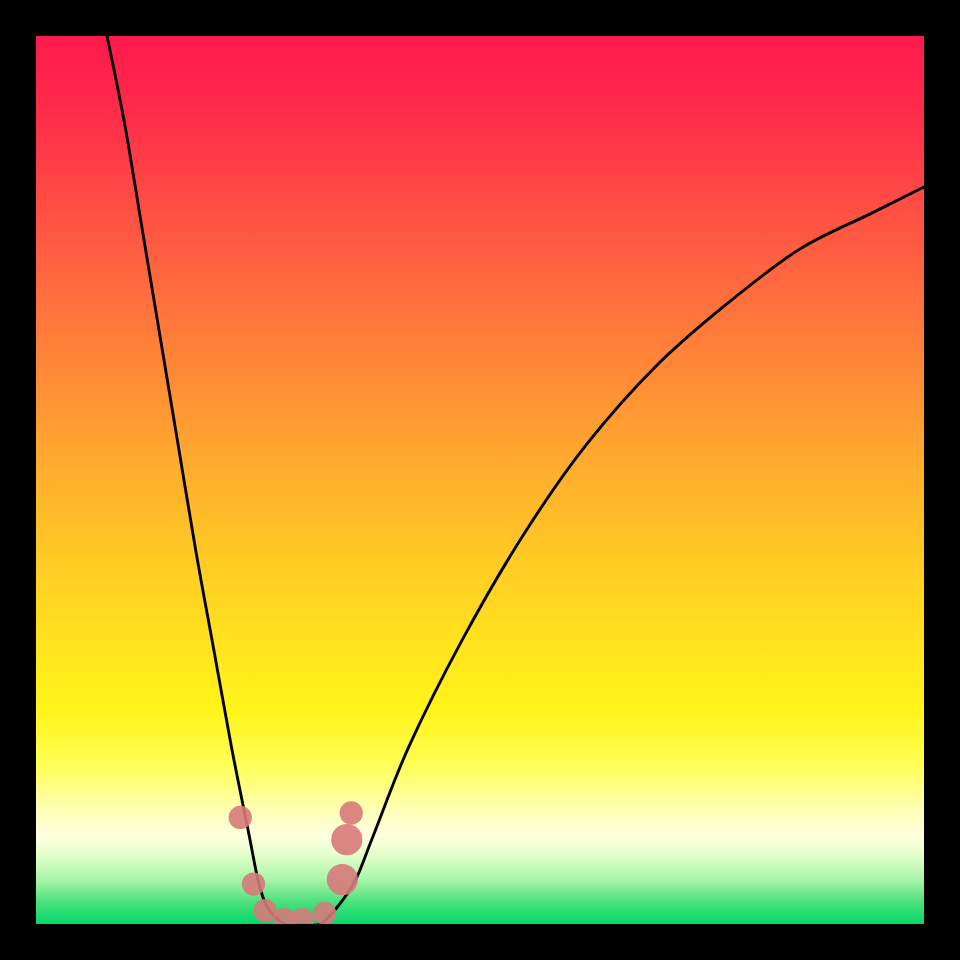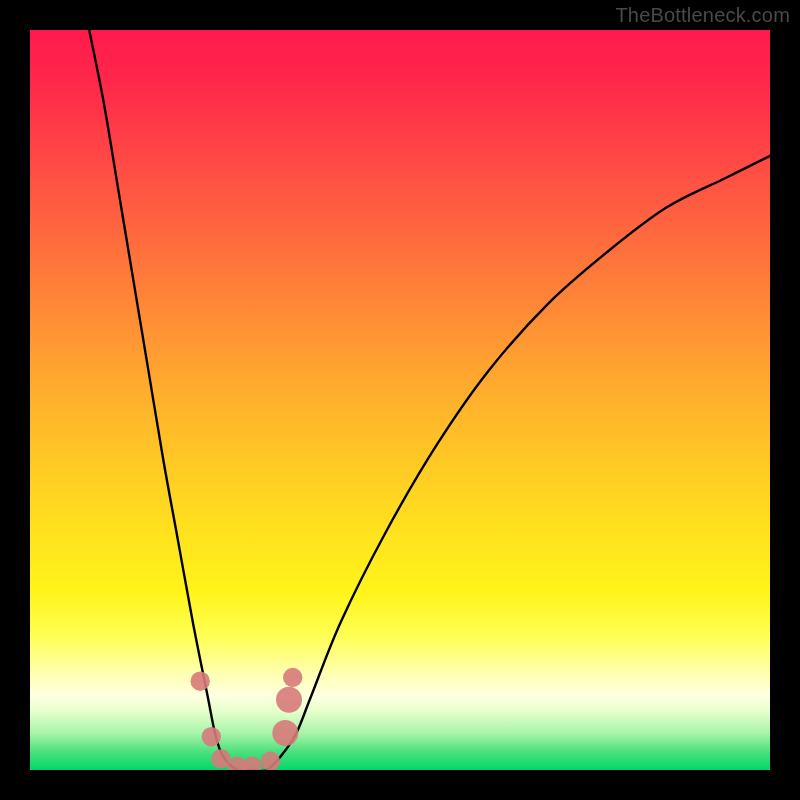--- a/index.html
+++ b/index.html
@@ -82,14 +82,13 @@
           <circle cx="207.2" cy="736.3" r="9.7" fill="#d77a7a" fill-opacity="0.9"></circle>
           <circle cx="222.0" cy="736.3" r="9.7" fill="#d77a7a" fill-opacity="0.9"></circle>
           <circle cx="240.5" cy="731.1" r="9.7" fill="#d77a7a" fill-opacity="0.9"></circle>
           <circle cx="255.3" cy="703.0" r="13.0" fill="#d77a7a" fill-opacity="0.9"></circle>
           <circle cx="259.0" cy="669.7" r="13.0" fill="#d77a7a" fill-opacity="0.9"></circle>
           <circle cx="262.7" cy="647.5" r="9.7" fill="#d77a7a" fill-opacity="0.9"></circle>
         </g>
     </svg>
   </div>
 
-  <div class="watermark">TheBottleneck.com</div>
 </div>
 
 </body></html>

